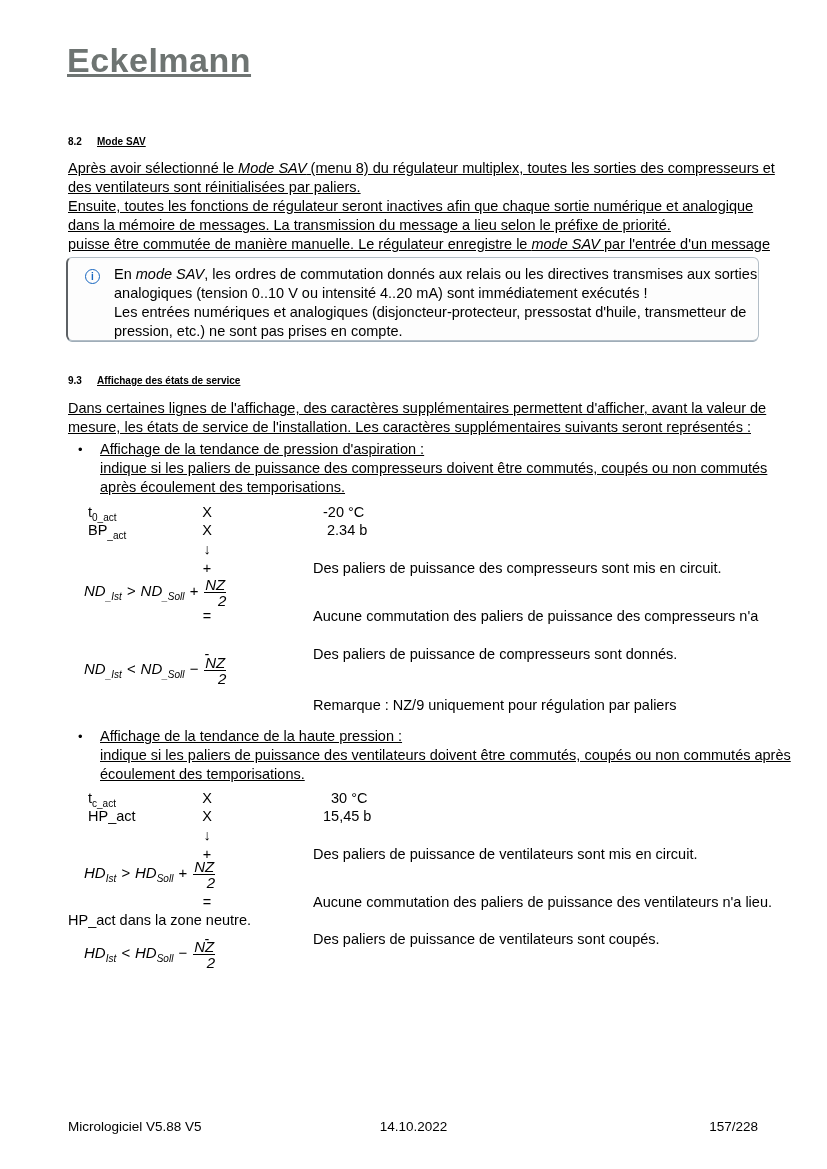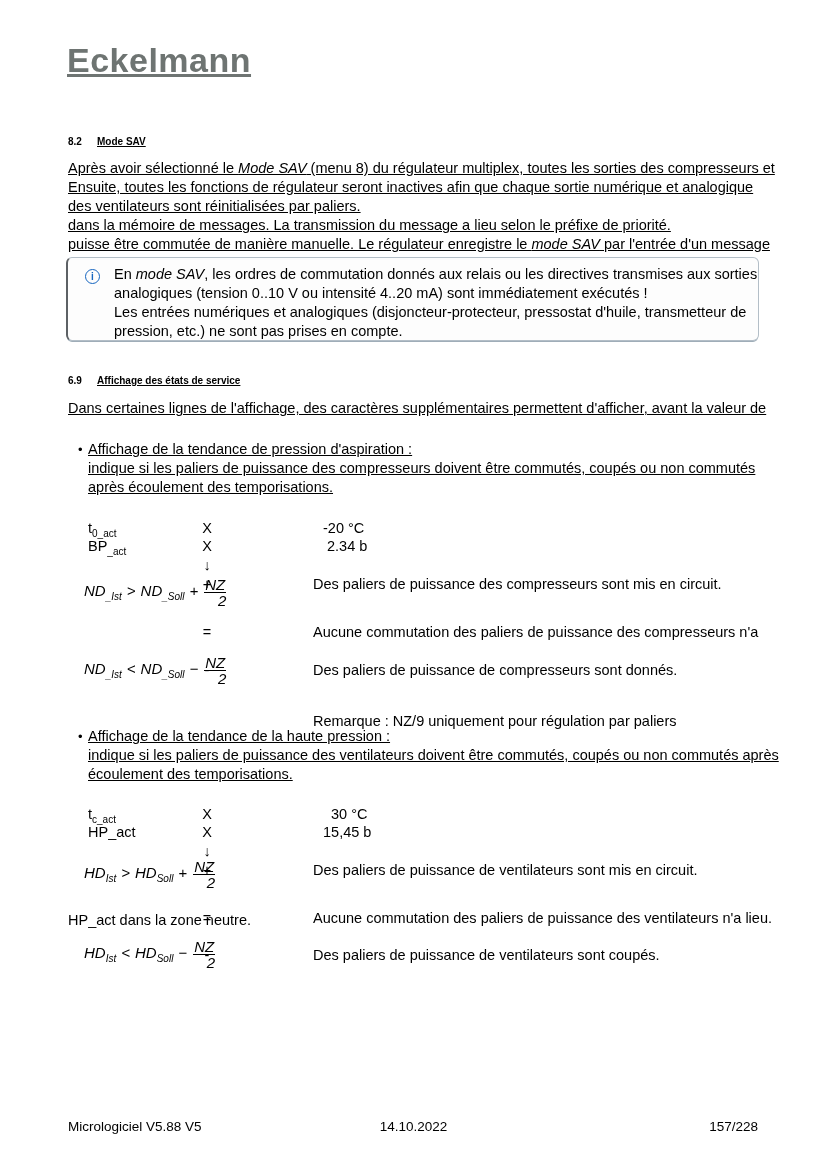--- a/index.html
+++ b/index.html
@@ -34,25 +34,25 @@
     position:absolute;left:17px;top:11px;
     width:13px;height:13px;border:1.5px solid #1565c0;border-radius:50%;
     color:#1565c0;font-size:10px;font-weight:bold;line-height:13px;
     text-align:center;font-style:normal;
   }
   .note-text{position:absolute;left:46px;top:7px;width:630px;}
   .note-text div{white-space:nowrap;}
   
   .bullet{left:68px;width:700px;}
   .bullet .marker{position:absolute;left:10px;top:0;font-size:13px;}
-  .bullet .btext{margin-left:20px;}
+  .bullet .btext{margin-left:32px;}
   .bullet .btext div{white-space:nowrap;}
   
   .block{left:68px;width:700px;height:235px;}
-  .row{position:absolute;white-space:pre;margin-top:16px;}
+  .row{position:absolute;white-space:pre;}
   .row .lab{position:absolute;left:20px;top:0;white-space:pre;}
   .row .sym{position:absolute;left:131px;top:0;width:16px;text-align:center;white-space:pre;}
   .row .val{position:absolute;left:255px;top:0;white-space:pre;}
   .row .desc{position:absolute;left:245px;top:0;white-space:pre;}
   .cont{position:absolute;left:0;white-space:pre;}
   sub{font-size:10px;line-height:0;}
   
   .formula{position:absolute;left:16px;font-style:italic;font-size:15px;white-space:nowrap;}
   .formula .fop{margin:0 5px;}
   .frac{display:inline-block;vertical-align:middle;text-align:right;line-height:15px;margin-left:1px;}
@@ -70,42 +70,43 @@
 <div>
 
   <div class="abs logo">Eckelmann</div>
 
   <div class="abs heading" style="top:132px">
     <span class="num">8.2</span><span>Mode SAV</span>
   </div>
 
   <div class="abs para" style="top:159px">
       <div><span>Après avoir sélectionné le </span><i>Mode SAV</i><span> (menu 8) du régulateur multiplex, toutes les sorties des compresseurs et</span></div>
+      <div><span>des ventilateurs sont réinitialisées par paliers.</span></div>
       <div><span>Ensuite, toutes les fonctions de régulateur seront inactives afin que chaque sortie numérique et analogique</span></div>
-      <div><span>des ventilateurs sont réinitialisées par paliers.</span></div>
       <div><span>dans la mémoire de messages. La transmission du message a lieu selon le préfixe de priorité.</span></div>
       <div><span>puisse être commutée de manière manuelle. Le régulateur enregistre le </span><i>mode SAV</i><span> par l'entrée d'un message</span></div>
     </div>
 
   <div class="abs note">
     <span class="note-icon">i</span>
     <div class="note-text">
         <div><span>En </span><i>mode SAV</i><span>, les ordres de commutation donnés aux relais ou les directives transmises aux sorties</span></div>
         <div><span>analogiques (tension 0..10 V ou intensité 4..20 mA) sont immédiatement exécutés !</span></div>
         <div><span>Les entrées numériques et analogiques (disjoncteur-protecteur, pressostat d'huile, transmetteur de</span></div>
         <div><span>pression, etc.) ne sont pas prises en compte.</span></div>
       </div>
   </div>
 
   <div class="abs heading" style="top:371px">
-    <span class="num">6.9</span><span>Affichage des états de service</span>
+    <span class="num">9.3</span><span>Affichage des états de service</span>
   </div>
 
   <div class="abs para" style="top:399px">
       <div><span>Dans certaines lignes de l'affichage, des caractères supplémentaires permettent d'afficher, avant la valeur de</span></div>
+      <div><span>mesure, les états de service de l'installation. Les caractères supplémentaires suivants seront représentés :</span></div>
     </div>
 
   <div class="abs bullet" style="top:440px">
     <span class="marker">•</span>
     <div class="btext">
         <div><span>Affichage de la tendance de pression d'aspiration :</span></div>
         <div><span>indique si les paliers de puissance des compresseurs doivent être commutés, coupés ou non commutés</span></div>
         <div><span>après écoulement des temporisations.</span></div>
       </div>
   </div>

